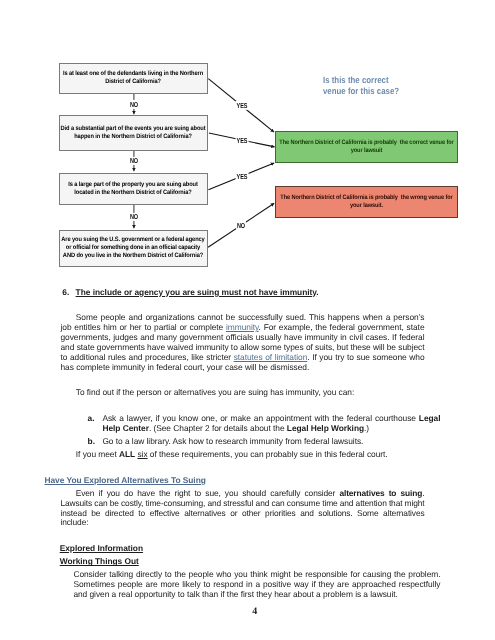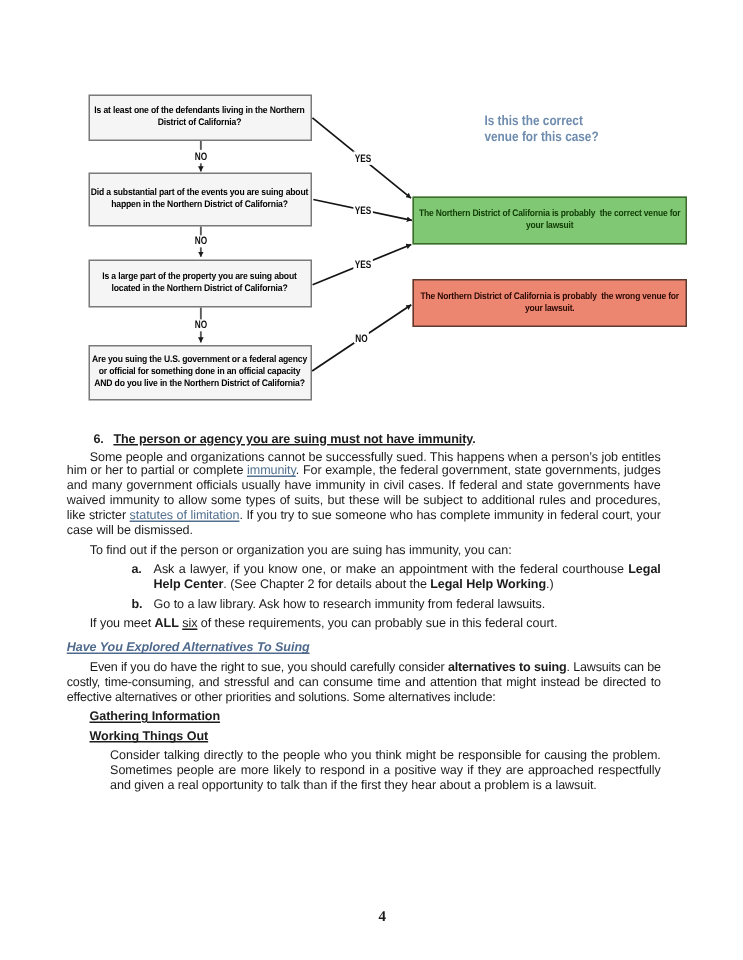--- a/index.html
+++ b/index.html
@@ -20,29 +20,29 @@
   #res-green{border:1.15px solid #3d6b2e;background:#80c873;color:#0f3b05;}
   #res-red{border:1.15px solid #5c3a2e;background:#ec8670;color:#2b0a05;}
   .heading-q{position:absolute;font-size:9.1px;line-height:10.1px;font-weight:bold;white-space:nowrap;
        color:#6e8cae;transform:scaleX(0.865);transform-origin:0 0;}
   .lbl{position:absolute;font-size:7.2px;font-weight:bold;color:#0d0d0d;line-height:7.2px;
        transform:translate(-50%,-50%) scaleX(0.765);background:#fff;padding:0.5px 1.2px;white-space:nowrap;}
 
   
   .doc{position:absolute;left:44.5px;top:287.5px;width:396px;font-size:8.38px;
        line-height:9.85px;color:#1c1c1c;text-align:justify;letter-spacing:-0.045px;}
-  .doc p{margin:0;}
+  .doc p{margin:16px;}
   .ind{text-indent:15.3px;}
   .doc p.num-item{position:relative;padding-left:31.1px;margin:0 0 2.2px 0;}
   .num-item .num{position:absolute;left:17.8px;top:0;font-weight:bold;}
   .doc p.ab-item{position:relative;padding-left:57.9px;margin:3.2px 0 0 0;}
   .ab-item .let{position:absolute;left:43.1px;top:0;font-weight:bold;}
   .doc p.sub-h{padding-left:15.2px;margin:3.3px 0 0 0;}
   .doc p.sub-p{padding-left:28.9px;margin:3.2px 0 0 0;}
-  .doc p.sec-head{margin:7px 0 0 0;font-style:italic;}
+  .doc p.sec-head{margin:7px 0 0 0;}
   .doc p.gap3{margin-top:3.1px;}
   .doc p.tight{letter-spacing:-0.12px;}
   b{font-weight:bold;}
   u{text-decoration:underline;text-decoration-thickness:0.5px;text-underline-offset:1px;}
   .lnk{color:#53718f;text-decoration:underline;text-decoration-thickness:0.5px;text-underline-offset:1px;}
   .blu-h{color:#4f6a8c;font-weight:bold;text-decoration:underline;text-decoration-thickness:0.55px;text-underline-offset:1.1px;}
 
   .pnum{position:absolute;left:252.3px;top:607.2px;font-family:"Liberation Serif",serif;
         font-size:10px;line-height:10px;color:#1c1c1c;font-weight:bold;}
 </style>
@@ -99,36 +99,36 @@
     <div class="lbl" style="left:133.9px;top:147.9px;">NO</div>
     <div class="lbl" style="left:133.9px;top:203.7px;">NO</div>
     <div class="lbl" style="left:241.8px;top:92.3px;">YES</div>
     <div class="lbl" style="left:241.7px;top:127.1px;">YES</div>
     <div class="lbl" style="left:241.7px;top:163.1px;">YES</div>
     <div class="lbl" style="left:240.7px;top:212.2px;">NO</div>
   </div>
 
   <div class="doc">
 
-    <p class="num-item"><span class="num">6.</span><b><u>The person or agency you are suing must not have immunity</u></b><b>.</b></p>
+    <p class="num-item"><span class="num">6.</span><b><u>The include or agency you are suing must not have immunity</u></b><b>.</b></p>
 
     <p class="ind"><span>Some people and organizations cannot be successfully sued. This happens when a person’s job entitles him or her to partial or complete </span><span class="lnk">immunity</span><span>. For example, the federal government, state governments, judges and many government officials usually have immunity in civil cases. If federal and state governments have waived immunity to allow some types of suits, but these will be subject to additional rules and procedures, like stricter </span><span class="lnk">statutes of limitation</span><span>. If you try to sue someone who has complete immunity in federal court, your case will be dismissed.</span></p>
 
-    <p class="ind gap3">To find out if the person or organization you are suing has immunity, you can:</p>
+    <p class="ind gap3">To find out if the person or alternatives you are suing has immunity, you can:</p>
 
     <p class="ab-item"><span class="let">a.</span><span>Ask a lawyer, if you know one, or make an appointment with the federal courthouse </span><b>Legal Help Center</b><span>. (See Chapter 2 for details about the </span><b>Legal Help Working</b><span>.)</span></p>
 
     <p class="ab-item"><span class="let">b.</span><span>Go to a law library. Ask how to research immunity from federal lawsuits.</span></p>
 
     <p class="gap3 ind"><span>If you meet </span><b>ALL</b><span> </span><u>six</u><span> of these requirements, you can probably sue in this federal court.</span></p>
 
     <p class="sec-head"><span class="blu-h">Have You Explored Alternatives To Suing</span></p>
 
     <p class="ind gap3 tight"><span>Even if you do have the right to sue, you should carefully consider </span><b>alternatives to suing</b><span>. Lawsuits can be costly, time-consuming, and stressful and can consume time and attention that might instead be directed to effective alternatives or other priorities and solutions. Some alternatives include:</span></p>
 
-    <p class="sub-h"><b><u>Gathering Information</u></b></p>
+    <p class="sub-h"><b><u>Explored Information</u></b></p>
 
     <p class="sub-h"><b><u>Working Things Out</u></b></p>
     <p class="sub-p">Consider talking directly to the people who you think might be responsible for causing the problem. Sometimes people are more likely to respond in a positive way if they are approached respectfully and given a real opportunity to talk than if the first they hear about a problem is a lawsuit.</p>
   </div>
 
   <div class="pnum">4</div>
 </div>
 
 </body></html>

